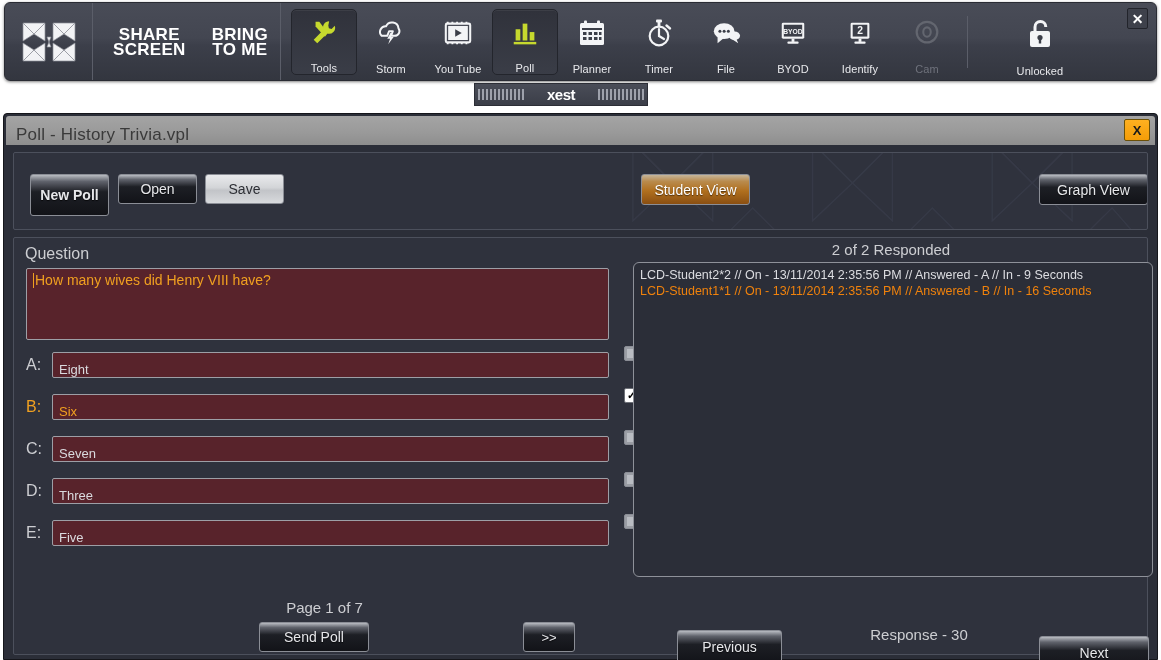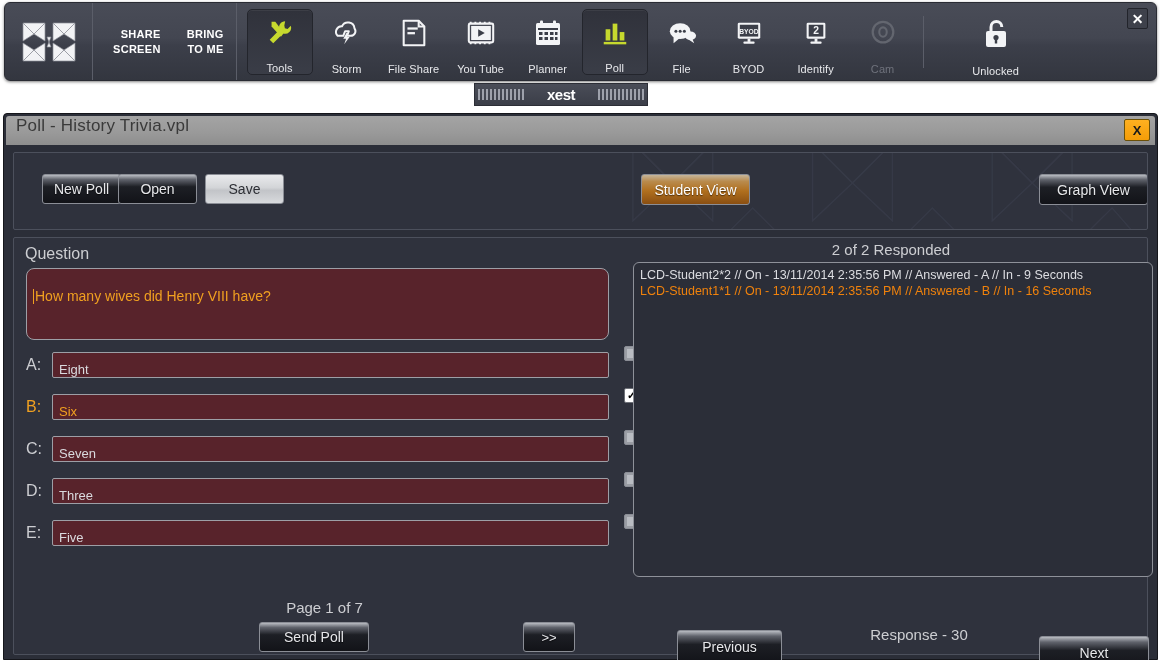--- a/index.html
+++ b/index.html
@@ -24,22 +24,22 @@
   }
   .tb-logo {
     width: 88px; display:flex; align-items:center; justify-content:center;
     border-right: 1px solid #5b5e69;
   }
   .logo-x { width: 56px; height: 46px; display:block; }
 
   .tb-text-grp { display:flex; align-items:center; padding: 0 6px 0 14px; gap: 14px;
                  border-right: 1px solid #5b5e69; }
   .tb-textbtn {
-    color:#fff; font-weight:bold; font-size:11px; line-height:15px;
-    text-align:right; letter-spacing:.3px; padding: 4px 6px;
+    color:#fff; font-weight:bold; font-size:17px; line-height:15px;
+    text-align:center; letter-spacing:.3px; padding: 4px 6px;
     font-family:"Liberation Sans", sans-serif;
     font-stretch: condensed;
     cursor: pointer;
     white-space: pre-line;
   }
 
   .tb-items { display:flex; align-items:center; padding-left:10px; gap:1px; flex:1; }
   .tb-item {
     width: 66px; height: 66px; border-radius: 5px;
     display:flex; flex-direction:column; align-items:center; justify-content:flex-start;
@@ -81,21 +81,21 @@
   .win {
     position:absolute; left:3px; top:113px; width:1155px; height:547px;
     background:#2b2e38;
     border:1px solid #15161b;
     border-radius: 4px 4px 0 0;
   }
   .win-title {
     height:29px; margin:2px 2px 0 2px;
     background: linear-gradient(180deg,#a4a4a4 0%, #9a9a9a 55%, #8e8e8e 100%);
     border-radius:3px 3px 0 0;
-    display:flex; align-items:flex-start; position:relative;
+    display:flex; align-items:flex-end; position:relative;
   }
   .win-title-text {
     color:#3a3a3a; font-size:17px; padding-left:10px; letter-spacing:.2px;
   }
   .win-close {
     position:absolute; right:5px; top:3px; width:26px; height:22px;
     background: linear-gradient(180deg,#ffb020 0%, #f59d08 100%);
     border:1px solid #6b5008; border-radius:2px;
     color:#1a1a1a; font-weight:bold; font-size:13px;
     display:flex; align-items:center; justify-content:center; cursor:pointer;
@@ -122,36 +122,36 @@
     background: linear-gradient(180deg,#e9eaec 0%, #d3d5d8 45%, #c2c4c8 55%, #d8dadd 100%);
     text-shadow:none;
   }
   .btn-orange {
     color:#ffffff;
     border:1px solid #8b8e96;
     background: linear-gradient(180deg,#c6b59a 0%, #b98b4d 22%, #b06f1e 55%, #8a4f12 100%);
     text-shadow: 0 1px 1px rgba(0,0,0,.55);
   }
 
-  #btn-new-poll { position:absolute; left:28px; top:21px; width:79px; height:30px; }
+  #btn-new-poll { position:absolute; left:16px; top:21px; width:79px; height:42px;font-weight:bold; }
   #btn-open     { position:absolute; left:104px; top:21px; width:79px; height:30px; }
   #btn-save     { position:absolute; left:191px; top:21px; width:79px; height:30px; }
   #btn-student  { position:absolute; left:627px; top:21px; width:109px; height:31px; }
   #btn-graph    { position:absolute; left:1025px; top:21px; width:109px; height:31px; }
 
   
   .panel-main { left:9px; top:123px; width:1135px; height:418px; }
 
   .lbl-question {
     position:absolute; left:11px; top:7px; color:#cdced2; font-size:16px;
   }
   .qbox {
     position:absolute; left:12px; top:30px; width:583px; height:72px;
-    background:#58232b; border:1px solid #9d9fa6; border-radius:8px;
-    color:#f0a020; font-size:14px; padding:19px 6px;
+    background:#58232b; border:1px solid #9d9fa6; border-radius:2px;
+    color:#f0a020; font-size:14px; padding:3px 6px;
     overflow:hidden;
   }
   .qbox .caret { display:inline-block; width:1px; height:15px; background:#f0a020;
                  vertical-align:-3px; margin-right:1px; }
 
   .arow { position:absolute; left:12px; width:583px; height:26px; display:flex; align-items:center; }
   .arow .albl { width:26px; color:#cdced2; font-size:16px; }
   .arow .ainput {
     flex:1; height:26px; background:#58232b; border:1px solid #9d9fa6; border-radius:2px;
     color:#d9dade; font-size:13px; padding:9px 6px; overflow:hidden; white-space:nowrap;
@@ -242,31 +242,20 @@
       <div class="tb-item">
         <div class="tb-ico">
           <svg width="30" height="30" viewBox="0 0 32 32">
             <path d="M24 11a7 7 0 0 0-13.3-2.2A6 6 0 0 0 6 19h6l2-5h4l-2 5h4a5 5 0 0 0 4-8z" fill="none" stroke="#f3f4f6" stroke-width="2.1" stroke-linejoin="round"></path>
             <path d="M16 15 L12 22 L15 22 L13 28 L19 20 L16 20 Z" fill="#f3f4f6"></path>
           </svg>
         </div>
         <div class="tb-label">Storm</div>
       </div>
 
-      <div class="tb-item">
-        <div class="tb-ico">
-          <svg width="28" height="30" viewBox="0 0 28 32">
-            <path d="M3 3 h16 l6 6 v20 H3 Z" fill="none" stroke="#f3f4f6" stroke-width="2.2" stroke-linejoin="round"></path>
-            <path d="M19 3 v6 h6" fill="none" stroke="#f3f4f6" stroke-width="2.2"></path>
-            <rect x="7" y="10" width="11" height="2.4" fill="#f3f4f6"></rect>
-            <rect x="7" y="15" width="8" height="2.4" fill="#f3f4f6"></rect>
-          </svg>
-        </div>
-        <div class="tb-label">File Share</div>
-      </div>
 
       <div class="tb-item">
         <div class="tb-ico">
           <svg width="30" height="28" viewBox="0 0 32 28">
             <rect x="3" y="4" width="26" height="20" rx="1.5" fill="none" stroke="#f3f4f6" stroke-width="2.2"></rect>
             <rect x="5.5" y="6.5" width="21" height="15" fill="#f3f4f6"></rect>
             <polygon points="13,10 20,14 13,18" fill="#3b3e48"></polygon>
             <g fill="#f3f4f6">
               <rect x="4" y="2" width="2" height="2"></rect>
                 <rect x="9" y="2" width="2" height="2"></rect>
@@ -277,20 +266,34 @@
                 <rect x="9" y="24" width="2" height="2"></rect>
               <rect x="14" y="24" width="2" height="2"></rect>
                 <rect x="19" y="24" width="2" height="2"></rect>
               <rect x="24" y="24" width="2" height="2"></rect>
             </g>
           </svg>
         </div>
         <div class="tb-label">You Tube</div>
       </div>
 
+      <div class="tb-item active">
+        <div class="tb-ico">
+          <svg width="30" height="28" viewBox="0 0 32 28">
+            <g fill="#c6d92e">
+              <rect x="6" y="10" width="5" height="12"></rect>
+              <rect x="13.5" y="4" width="5" height="18"></rect>
+              <rect x="21" y="13" width="5" height="9"></rect>
+              <rect x="4" y="23.5" width="24" height="2.6"></rect>
+            </g>
+          </svg>
+        </div>
+        <div class="tb-label">Poll</div>
+      </div>
+
       <div class="tb-item">
         <div class="tb-ico">
           <svg width="28" height="28" viewBox="0 0 28 28">
             <rect x="2" y="4" width="24" height="22" rx="1.5" fill="#f3f4f6"></rect>
             <g fill="#3b3e48">
               <rect x="4" y="9" width="20" height="2"></rect>
               <rect x="5" y="13" width="3.5" height="3"></rect>
                 <rect x="10.5" y="13" width="3.5" height="3"></rect>
               <rect x="16" y="13" width="3.5" height="3"></rect>
                 <rect x="21" y="13" width="2.5" height="3"></rect>
@@ -299,34 +302,33 @@
               <rect x="16" y="18" width="3.5" height="3"></rect>
                 <rect x="21" y="18" width="2.5" height="3"></rect>
             </g>
             <rect x="6" y="1.5" width="3" height="5" rx="1" fill="#f3f4f6"></rect>
             <rect x="19" y="1.5" width="3" height="5" rx="1" fill="#f3f4f6"></rect>
           </svg>
         </div>
         <div class="tb-label">Planner</div>
       </div>
 
-      <div class="tb-item active">
-        <div class="tb-ico">
-          <svg width="30" height="28" viewBox="0 0 32 28">
-            <g fill="#c6d92e">
-              <rect x="6" y="10" width="5" height="12"></rect>
-              <rect x="13.5" y="4" width="5" height="18"></rect>
-              <rect x="21" y="13" width="5" height="9"></rect>
-              <rect x="4" y="23.5" width="24" height="2.6"></rect>
-            </g>
-          </svg>
-        </div>
-        <div class="tb-label">Poll</div>
-      </div>
-
+      <div class="tb-item">
+        <div class="tb-ico">
+          <svg width="28" height="30" viewBox="0 0 28 30">
+            <circle cx="14" cy="18" r="9.3" fill="none" stroke="#f3f4f6" stroke-width="2.2"></circle>
+            <path d="M14 18 L14 11" stroke="#f3f4f6" stroke-width="2.2" stroke-linecap="round"></path>
+            <path d="M14 18 L19 21" stroke="#f3f4f6" stroke-width="2.2" stroke-linecap="round"></path>
+            <rect x="11" y="1.5" width="6" height="3" rx="1" fill="#f3f4f6"></rect>
+            <rect x="12.6" y="4" width="2.8" height="4" fill="#f3f4f6"></rect>
+            <path d="M21.5 7.5 L25 10.5" stroke="#f3f4f6" stroke-width="2.4" stroke-linecap="round"></path>
+          </svg>
+        </div>
+        <div class="tb-label">Timer</div>
+      </div>
 
       <div class="tb-item">
         <div class="tb-ico">
           <svg width="30" height="26" viewBox="0 0 32 26">
             <ellipse cx="14" cy="11" rx="11" ry="8.5" fill="#f3f4f6"></ellipse>
             <polygon points="7,17 7,24 14,18" fill="#f3f4f6"></polygon>
             <ellipse cx="25" cy="16" rx="6" ry="4.6" fill="#f3f4f6"></ellipse>
             <polygon points="27,19 29,24 23,20" fill="#f3f4f6"></polygon>
             <g fill="#3b3e48">
               <circle cx="9.5" cy="11" r="1.6"></circle>

